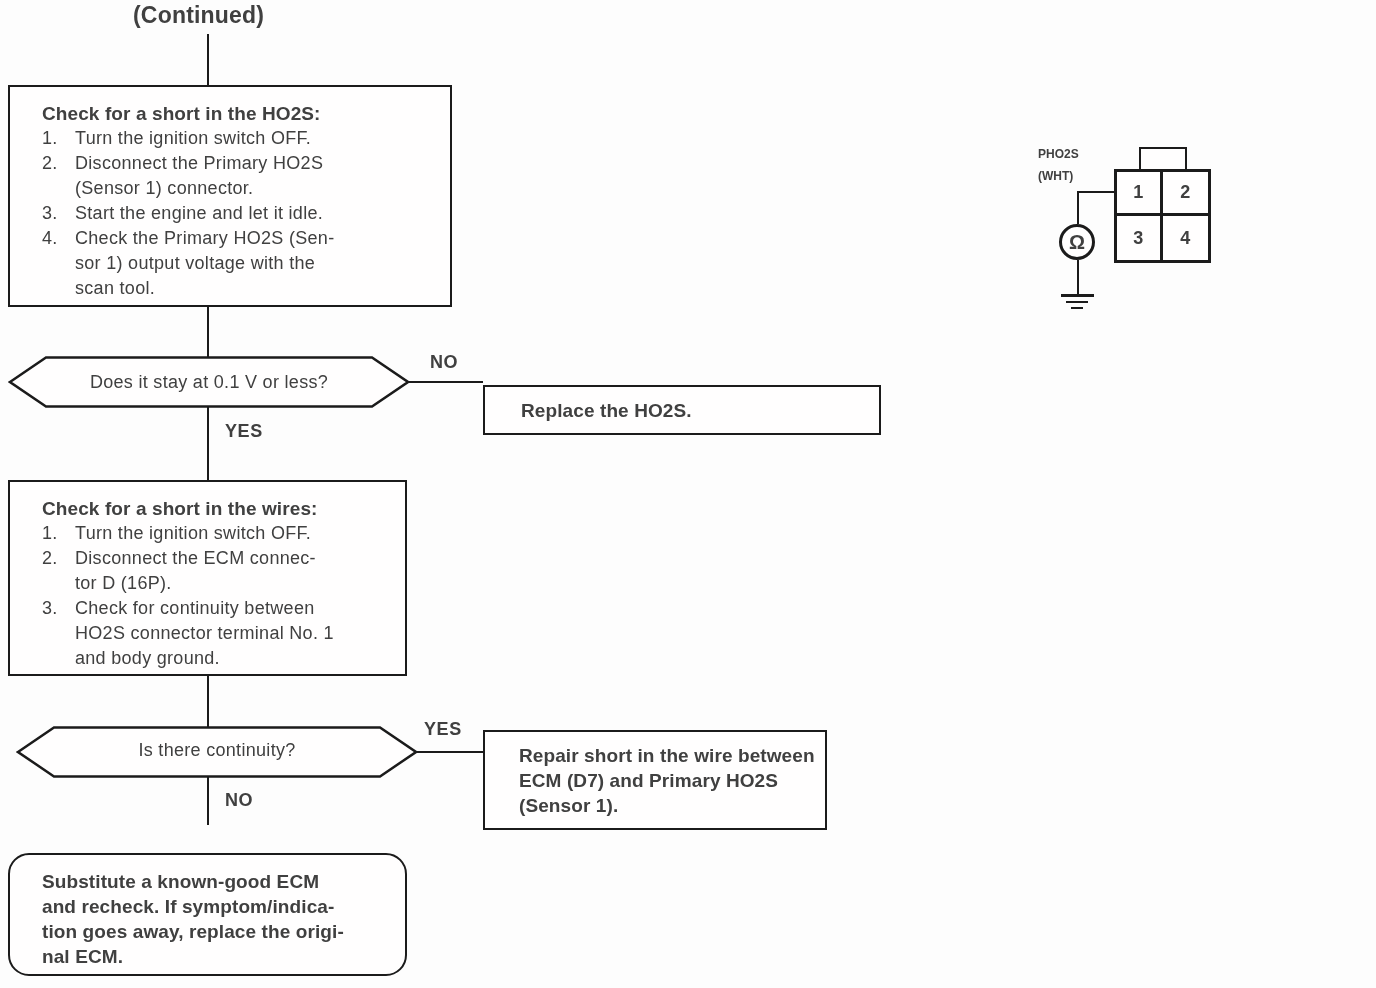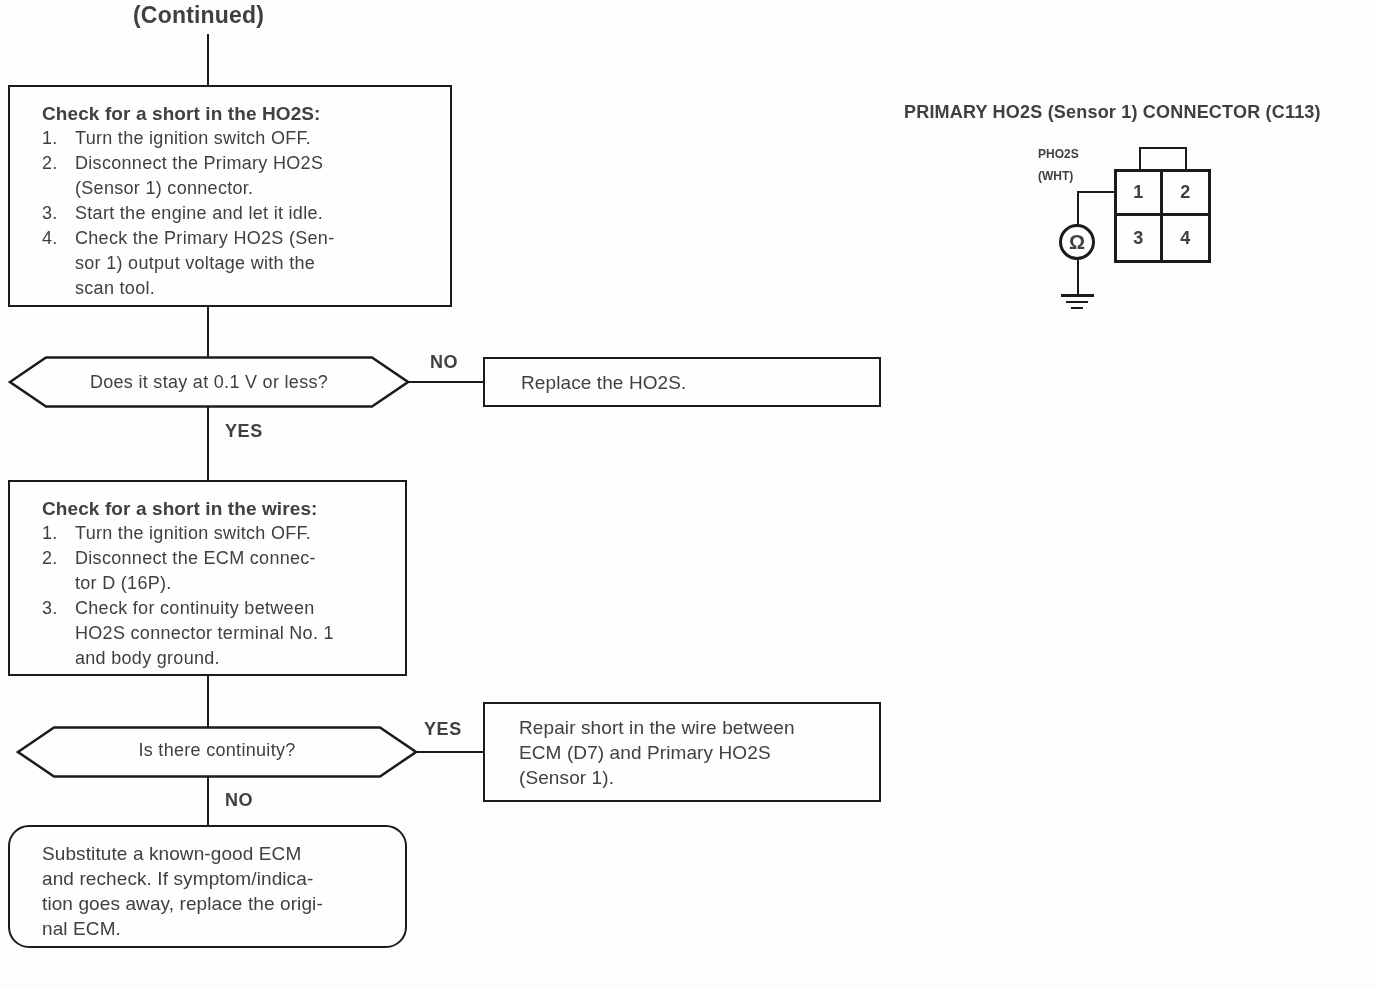--- a/index.html
+++ b/index.html
@@ -13,21 +13,21 @@
   .pbox{position:absolute;border:2px solid #1b1b1b;background:#fffefe;box-sizing:border-box;}
   .pbox .heading{font-weight:bold;font-size:19px;line-height:25px;letter-spacing:.1px;}
   .body-list{font-size:18px;line-height:25px;letter-spacing:.3px;}
   .li{display:flex;}
   .li .num{width:33px;flex:0 0 33px;}
   .ml{white-space:pre-line;}
   .hexwrap{position:absolute;}
   .hexwrap svg{display:block;}
   .hex-label{position:absolute;left:0;top:0;right:0;bottom:0;display:flex;align-items:center;justify-content:center;font-size:18px;letter-spacing:.3px;}
   .branch{position:absolute;font-size:18px;font-weight:bold;letter-spacing:.6px;}
-  .action-box{display:flex;flex-direction:column;justify-content:center;font-weight:normal;font-size:19px;line-height:25px;letter-spacing:.1px;}
+  .action-box{display:flex;flex-direction:column;justify-content:center;font-weight:bold;font-size:19px;line-height:25px;letter-spacing:.1px;margin-top:28px;}
   .conn-title{position:absolute;font-weight:bold;font-size:18px;letter-spacing:.2px;}
   .wire-label{position:absolute;font-weight:bold;font-size:12px;line-height:22px;white-space:pre-line;}
   .conn-tab{position:absolute;border:2px solid #1b1b1b;background:#fffefe;box-sizing:border-box;}
   .conn-box{position:absolute;border:3px solid #1b1b1b;background:#fffefe;box-sizing:border-box;display:grid;grid-template-columns:1fr 1fr;grid-template-rows:1fr 1fr;}
   .cell{display:flex;align-items:center;justify-content:center;font-weight:bold;font-size:18px;}
   .cell.br{border-right:3px solid #1b1b1b;}
   .cell.bb{border-bottom:3px solid #1b1b1b;}
   .ohm{position:absolute;width:30px;height:30px;border:3px solid #1b1b1b;border-radius:50%;background:#fffefe;display:flex;align-items:center;justify-content:center;font-weight:bold;font-size:20px;}
   .gnd{position:absolute;background:#1b1b1b;}
   .conn-caption{position:absolute;font-size:19px;letter-spacing:.7px;}
@@ -108,34 +108,33 @@
 
   <div class="hexwrap" style="left:16px;top:726px;width:402px;height:48px;">
     <svg width="402" height="52" viewBox="0 0 402 52">
       <polygon points="2,26 38,1.5 364,1.5 400,26 364,50.5 38,50.5" fill="#fffefe" stroke="#1b1b1b" stroke-width="2.5"></polygon>
     </svg>
     <div class="hex-label">Is there continuity?</div>
   </div>
   <div class="branch" style="left:424px;top:719px;">YES</div>
   <div class="branch" style="left:225px;top:790px;">NO</div>
 
-  <div class="pbox action-box" style="left:483px;top:702px;width:398px;height:100px;padding-left:34px;">
+  <div class="pbox action-box" style="left:483px;top:702px;width:344px;height:100px;padding-left:34px;">
     <div class="ml">Repair short in the wire between
 ECM (D7) and Primary HO2S
 (Sensor 1).</div>
   </div>
 
   <div class="pbox action-box" style="left:8px;top:825px;width:399px;height:123px;justify-content:flex-start;padding:14px 6px 0 32px;border-radius:21px;">
     <div class="ml">Substitute a known-good ECM
 and recheck. If symptom/indica-
 tion goes away, replace the origi-
 nal ECM.</div>
   </div>
 
-  <div class="conn-title" style="left:904px;top:102px;">PRIMARY HO2S (Sensor 1) CONNECTOR (C113)</div>
 
   <div class="wire-label" style="left:1038px;top:143px;">PHO2S
 (WHT)</div>
 
   <div class="conn-tab" style="left:1139px;top:147px;width:48px;height:25px;"></div>
   <div class="conn-box" style="left:1114px;top:169px;width:97px;height:94px;">
     <div class="cell br bb">1</div>
     <div class="cell bb">2</div>
     <div class="cell br">3</div>
     <div class="cell">4</div>

